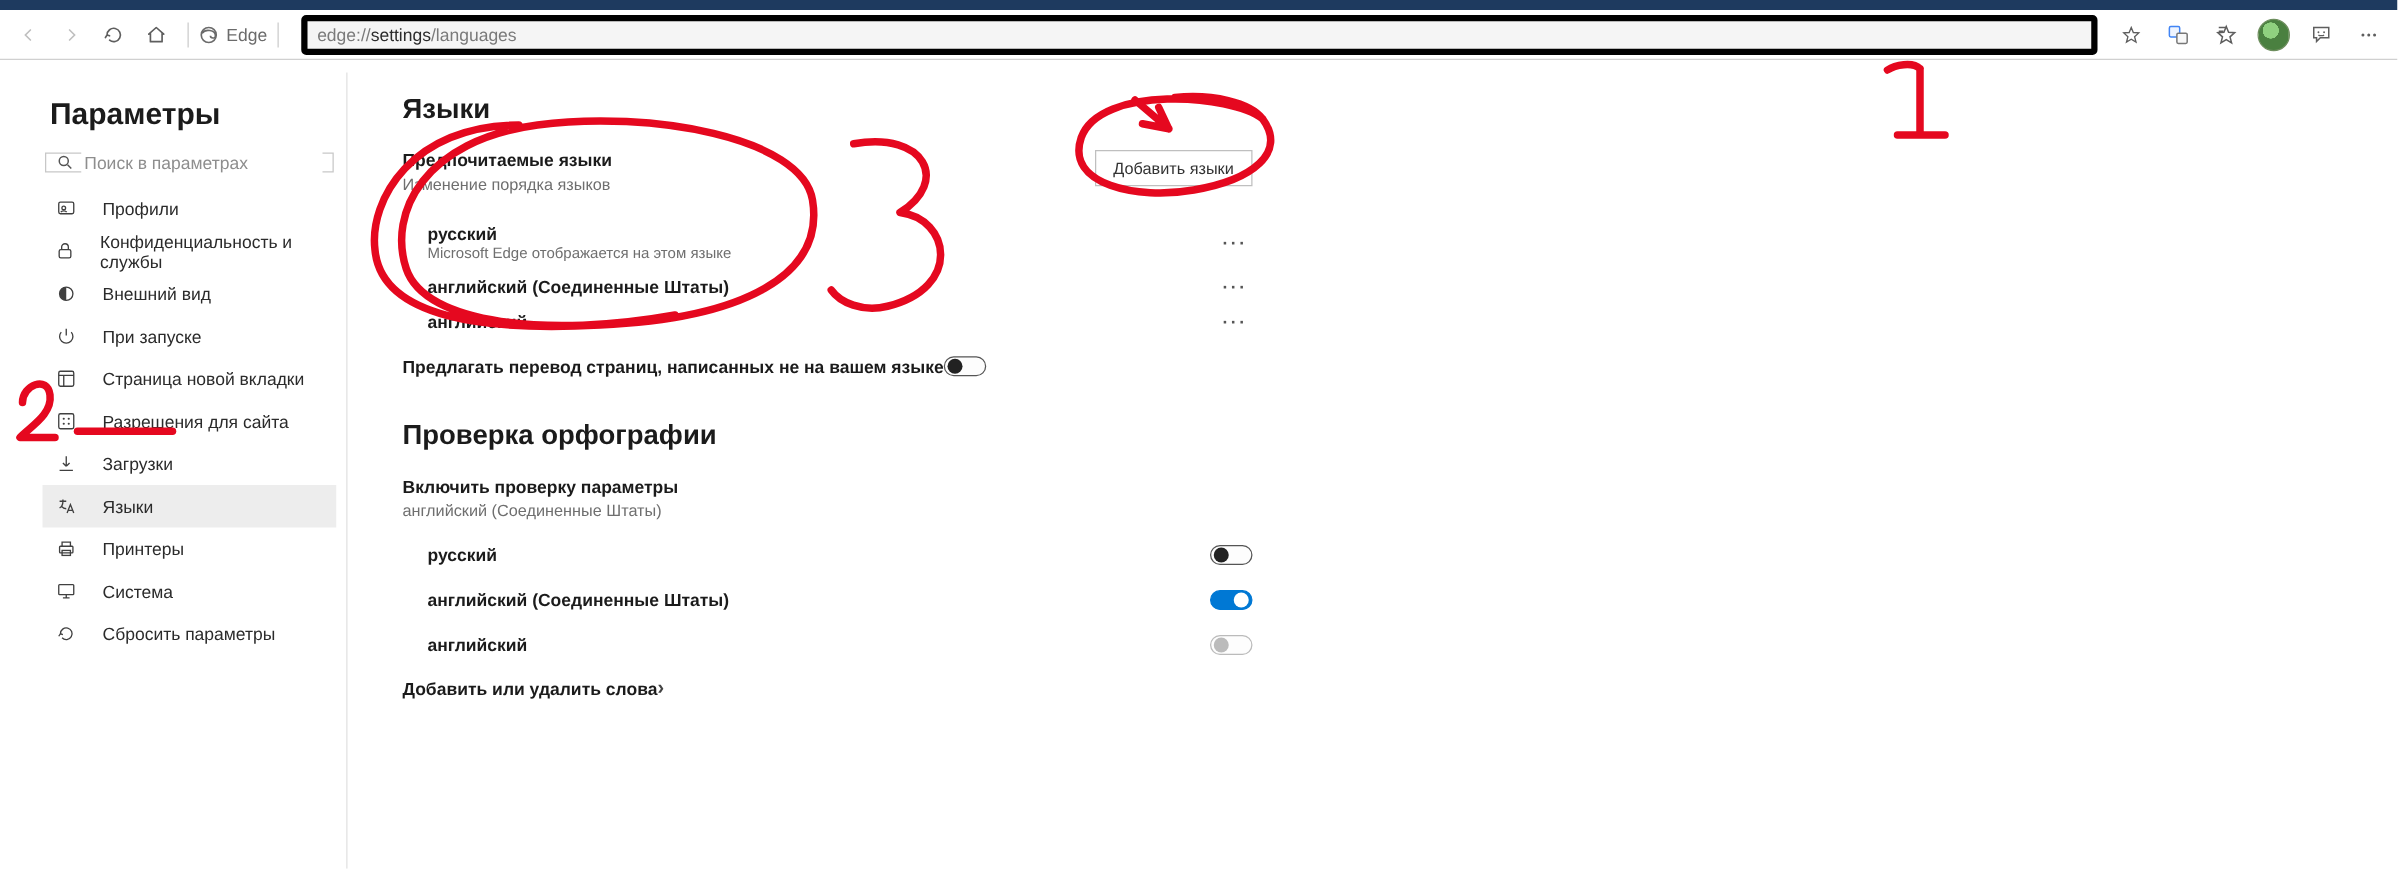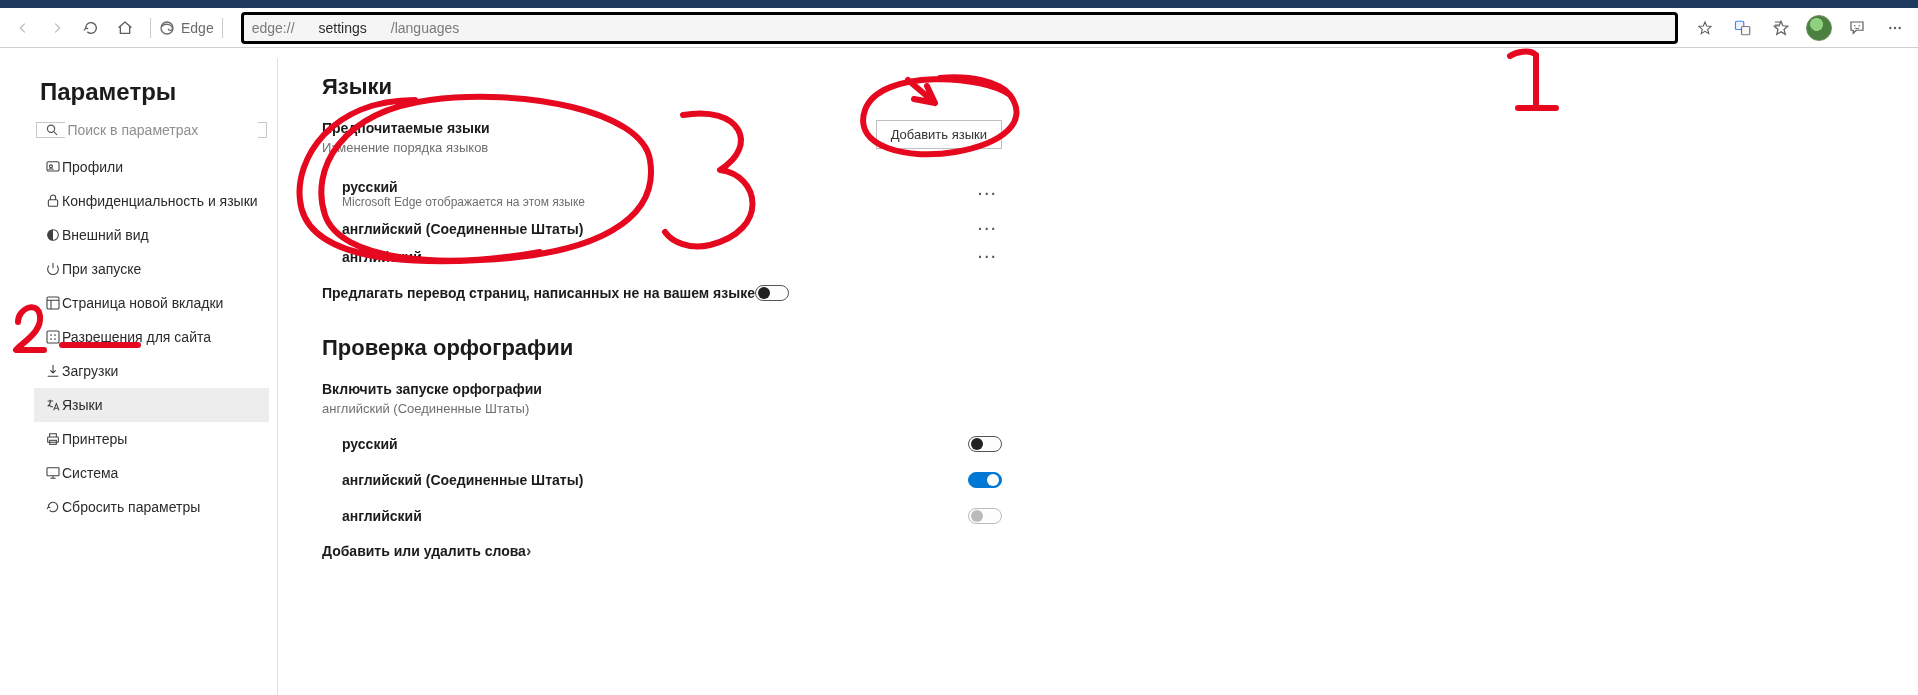--- a/index.html
+++ b/index.html
@@ -34,22 +34,21 @@
   .addr {
     display:flex; align-items:center;
     height:32px;
     padding:0 8px;
     border-radius:4px;
     background:#f5f5f5;
     font-size:14px;
     color:#7a7a7a;
     flex:1;
     margin:0 10px;
-    border:3px solid #000000;
-    gap:24px;
+    border:5px solid #000000;
   }
   .addr .seg-dark { color:#2b2b2b; }
   .tb-right { display:flex; align-items:center; gap:4px; }
   .avatar {
     width:26px; height:26px; border-radius:50%;
     background: radial-gradient(circle at 40% 35%, #8fd07f 0 30%, #4a8040 31% 100%);
     border:1px solid #6e8e5e;
   }
 
   .content {
@@ -72,21 +71,21 @@
     padding:0 8px;
     margin:0 2px 12px 2px;
   }
   .searchbox input {
     border:none; outline:none; font-size:14px;
     width:100%; color:#333;
   }
   .searchbox input::placeholder { color:#8e8e8e; }
   .navlist { list-style:none; margin:0; padding:0; }
   .navlist li {
-    display:flex; align-items:center; gap:0;
+    display:flex; align-items:center; gap:20px;
     height:34px; padding:0 10px;
     color:#2b2b2b; font-size:14px;
     cursor:default;
   }
   .navlist li.active { background:#ededed; }
   .navlist li .ic { width:18px; display:flex; justify-content:center; color:#404040; }
 
   .main {
     flex:1;
     padding:16px 0 0 44px;
@@ -239,21 +238,21 @@
           </span>
           <span>Профили</span>
         </li>
       <li>
           <span class="ic">
             <svg width="16" height="16" viewBox="0 0 24 24">
               <rect x="5" y="10" width="14" height="10" rx="2" stroke="currentColor" stroke-width="1.6" fill="none"></rect>
               <path d="M8 10V7a4 4 0 0 1 8 0v3" stroke="currentColor" stroke-width="1.6" fill="none"></path>
             </svg>
           </span>
-          <span>Конфиденциальность и языки</span>
+          <span>Конфиденциальность и службы</span>
         </li>
       <li>
           <span class="ic">
             <svg width="16" height="16" viewBox="0 0 24 24">
               <circle cx="12" cy="12" r="8" stroke="currentColor" stroke-width="1.6" fill="none"></circle>
               <path d="M12 4a8 8 0 0 0 0 16z" fill="currentColor"></path>
             </svg>
           </span>
           <span>Внешний вид</span>
         </li>
@@ -361,21 +360,21 @@
     </div>
 
     <div class="section-row" style="margin-top:14px;">
       <span>Предлагать перевод страниц, написанных не на вашем языке</span>
       <div class="toggle">
           <div class="knob"></div>
         </div>
     </div>
 
     <h2 style="margin-top:34px;">Проверка орфографии</h2>
-    <div class="subhead">Включить запуске орфографии</div>
+    <div class="subhead">Включить проверку параметры</div>
     <div class="subtext" style="margin-bottom:10px;">английский (Соединенные Штаты)</div>
 
     <div class="spellrow">
       <span>русский</span>
       <div class="toggle">
           <div class="knob"></div>
         </div>
     </div>
     <div class="spellrow">
       <span>английский (Соединенные Штаты)</span>

